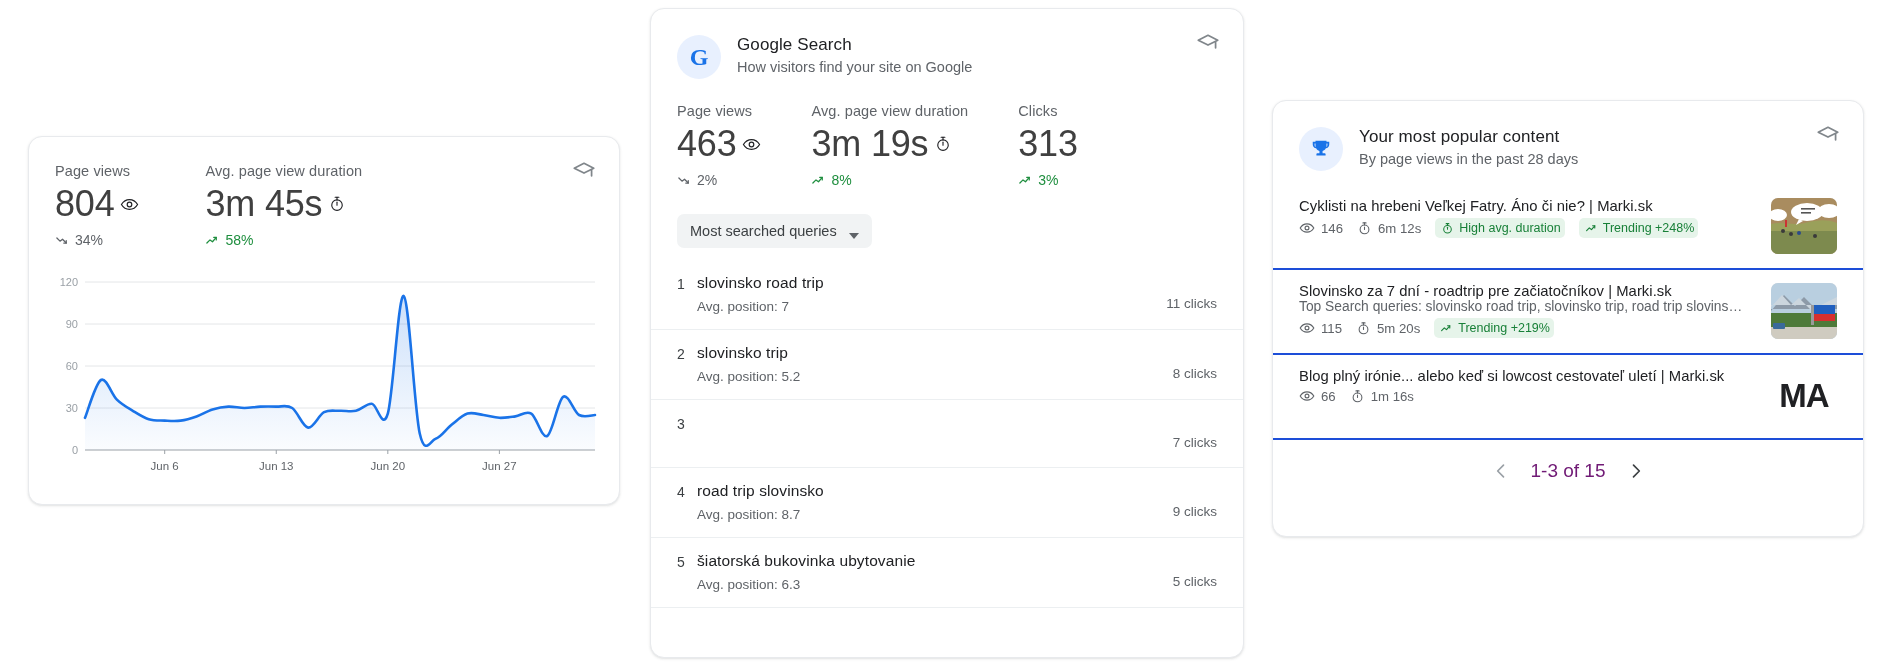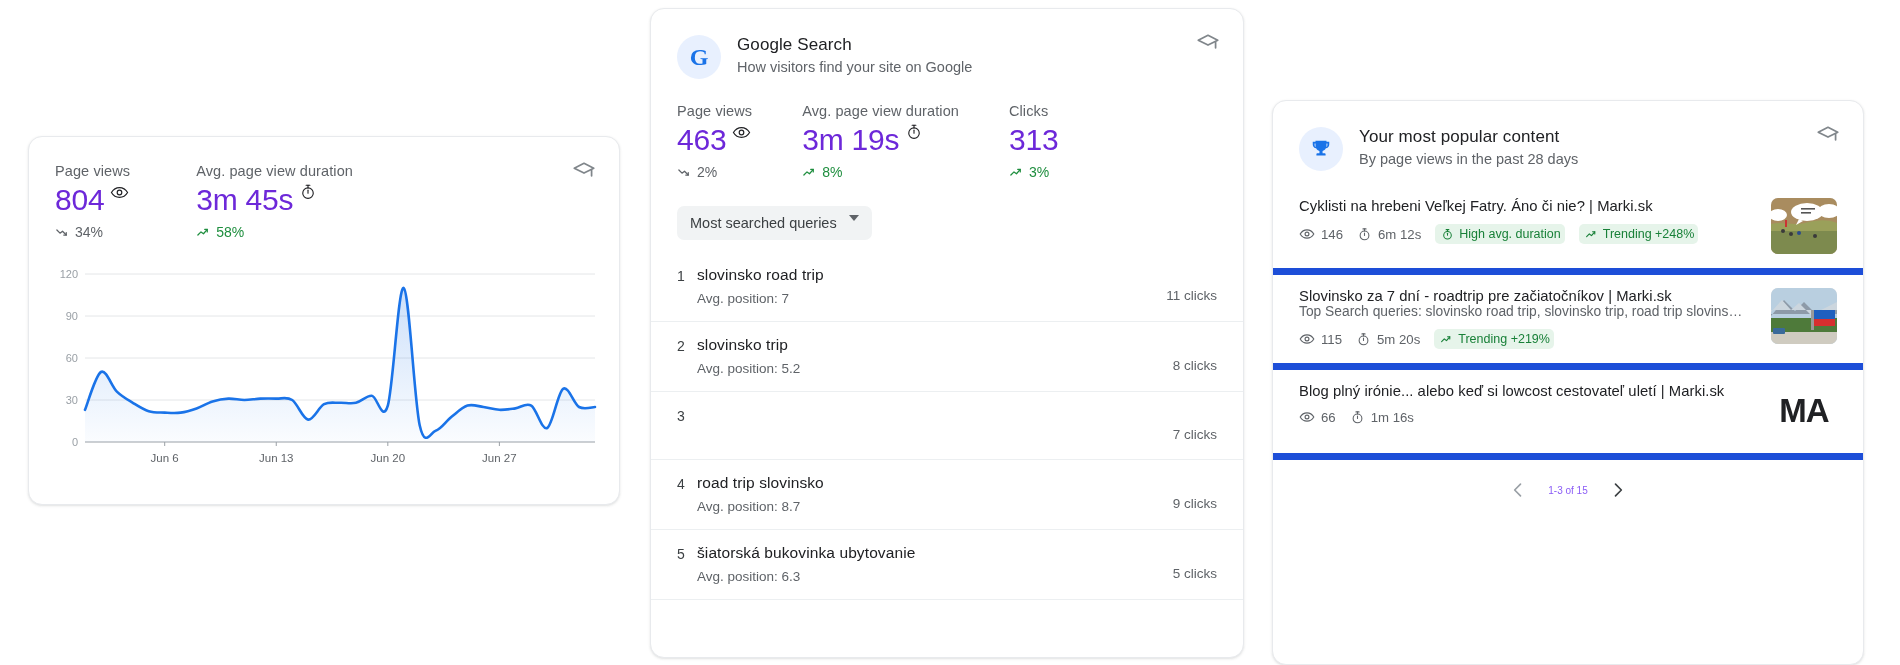--- a/index.html
+++ b/index.html
@@ -20,22 +20,22 @@
   }
 
   
   #card-pageviews { left: 28px; top: 136px; width: 592px; height: 369px; }
   .metrics-row { display: flex; padding: 26px 26px 0 26px; }
   .metric { margin-right: 66px; }
   .metric-label {
     font-size: 14.5px; color: #5f6368; letter-spacing: .1px; white-space: nowrap;
   }
   .metric-value {
-    display: flex; align-items: flex-start; gap: 6px;
-    font-size: 30px; color: #6d28d9; font-weight: 400; margin-top: 4px; letter-spacing: -.2px;
+    display: flex; align-items: center; gap: 6px;
+    font-size: 36px; color: #404040; font-weight: 400; margin-top: 4px; letter-spacing: -.2px;
   }
   .metric-delta {
     display: flex; align-items: center; gap: 5px;
     font-size: 14px; margin-top: 7px;
   }
   .delta-down { color: #5f6368; }
   .delta-up { color: #1e8e3e; }
   .card-learn {
     position: absolute; right: 22px; top: 22px;
     width: 26px; height: 26px; color: #80868b; cursor: pointer;
@@ -53,21 +53,21 @@
   .g-letter {
     font-family: "Liberation Serif", serif;
     font-weight: bold; font-size: 24px; color: #1a73e8; line-height: 1;
   }
   .gs-title { font-size: 17px; color: #202124; letter-spacing: .1px; }
   .gs-sub { font-size: 14.5px; color: #5f6368; margin-top: 4px; }
   .gs-metrics { display: flex; padding: 24px 26px 0 26px; }
   .gs-metrics .metric { margin-right: 50px; }
 
   .select-pill {
-    display: inline-flex; align-items: flex-start; gap: 12px;
+    display: inline-flex; align-items: flex-end; gap: 12px;
     margin: 26px 0 0 26px; padding: 9px 13px;
     background: #f1f3f4; border-radius: 7px;
     font-size: 14.5px; color: #3c4043; cursor: pointer;
   }
   .caret { width: 0; height: 0; border-left: 5px solid transparent; border-right: 5px solid transparent; border-top: 6px solid #5f6368; }
 
   .q-list { margin-top: 12px; }
   .q-row {
     display: flex; align-items: flex-start;
     padding: 14px 26px 15px 26px;
@@ -83,42 +83,42 @@
     font-size: 13.5px; color: #5f6368; align-self: center;
     white-space: nowrap; padding-top: 18px;
   }
   .badge-green {
     display: inline-flex; align-items: center; gap: 5px;
     background: #e6f4ea; color: #188038; border-radius: 5px;
     font-size: 12.5px; padding: 3px 4px 3px 6px; white-space: nowrap;
   }
   .pager {
     display: flex; align-items: center; justify-content: center; gap: 20px;
-    padding: 20px 0 0 0; font-size: 10px; color: #8b5cf6;
+    padding: 20px 0 0 0; font-size: 19px; color: #701a75;
   }
   .pager-arrow { cursor: pointer; color: #9aa0a6; display:flex; }
   .pager-arrow.active { color: #3c4043; }
 
   
-  #card-popular { left: 1272px; top: 100px; width: 592px; height: 565px; }
+  #card-popular { left: 1272px; top: 100px; width: 592px; height: 437px; }
   .pc-header { display: flex; align-items: flex-start; padding: 26px 26px 0 26px; }
   .pc-avatar {
     width: 44px; height: 44px; border-radius: 50%;
     background: #e8f0fe; display: flex; align-items: center; justify-content: center;
     flex: none; margin-right: 16px; color: #1a73e8;
   }
   .pc-list { margin-top: 14px; }
   .pc-row {
     display: flex; align-items: flex-start; gap: 14px;
-    padding: 13px 26px 14px 26px; border-bottom: 7px solid #1d4ed8;
+    padding: 13px 26px 14px 26px; border-bottom: 2px solid #1d4ed8;
   }
   .pc-main { flex: 1; min-width: 0; }
   .pc-title { font-size: 14.8px; color: #202124; letter-spacing: .05px; white-space: nowrap; overflow: hidden; text-overflow: ellipsis; }
   .pc-queries { font-size: 13.8px; color: #5f6368; margin-top: 0; white-space: nowrap; overflow: hidden; text-overflow: ellipsis; }
-  .pc-stats { display: flex; align-items: center; gap: 14px; margin-top: 10px; flex-wrap: nowrap; }
+  .pc-stats { display: flex; align-items: center; gap: 14px; margin-top: 4px; flex-wrap: nowrap; }
   .stat { display: flex; align-items: center; gap: 6px; font-size: 13.2px; color: #5f6368; }
   .thumb { width: 66px; height: 56px; border-radius: 7px; flex: none; overflow: hidden; position: relative; background:#ddd; }
   .thumb-logo {
     width: 66px; height: 56px; flex: none; display: flex; align-items: center; justify-content: center;
     font-family: Liberation Sans, sans-serif; font-weight: bold; font-size: 33px; color: #202124;
     letter-spacing: -1px; overflow: hidden;
   }
   svg { display: block; }
 </style>
 </head>

